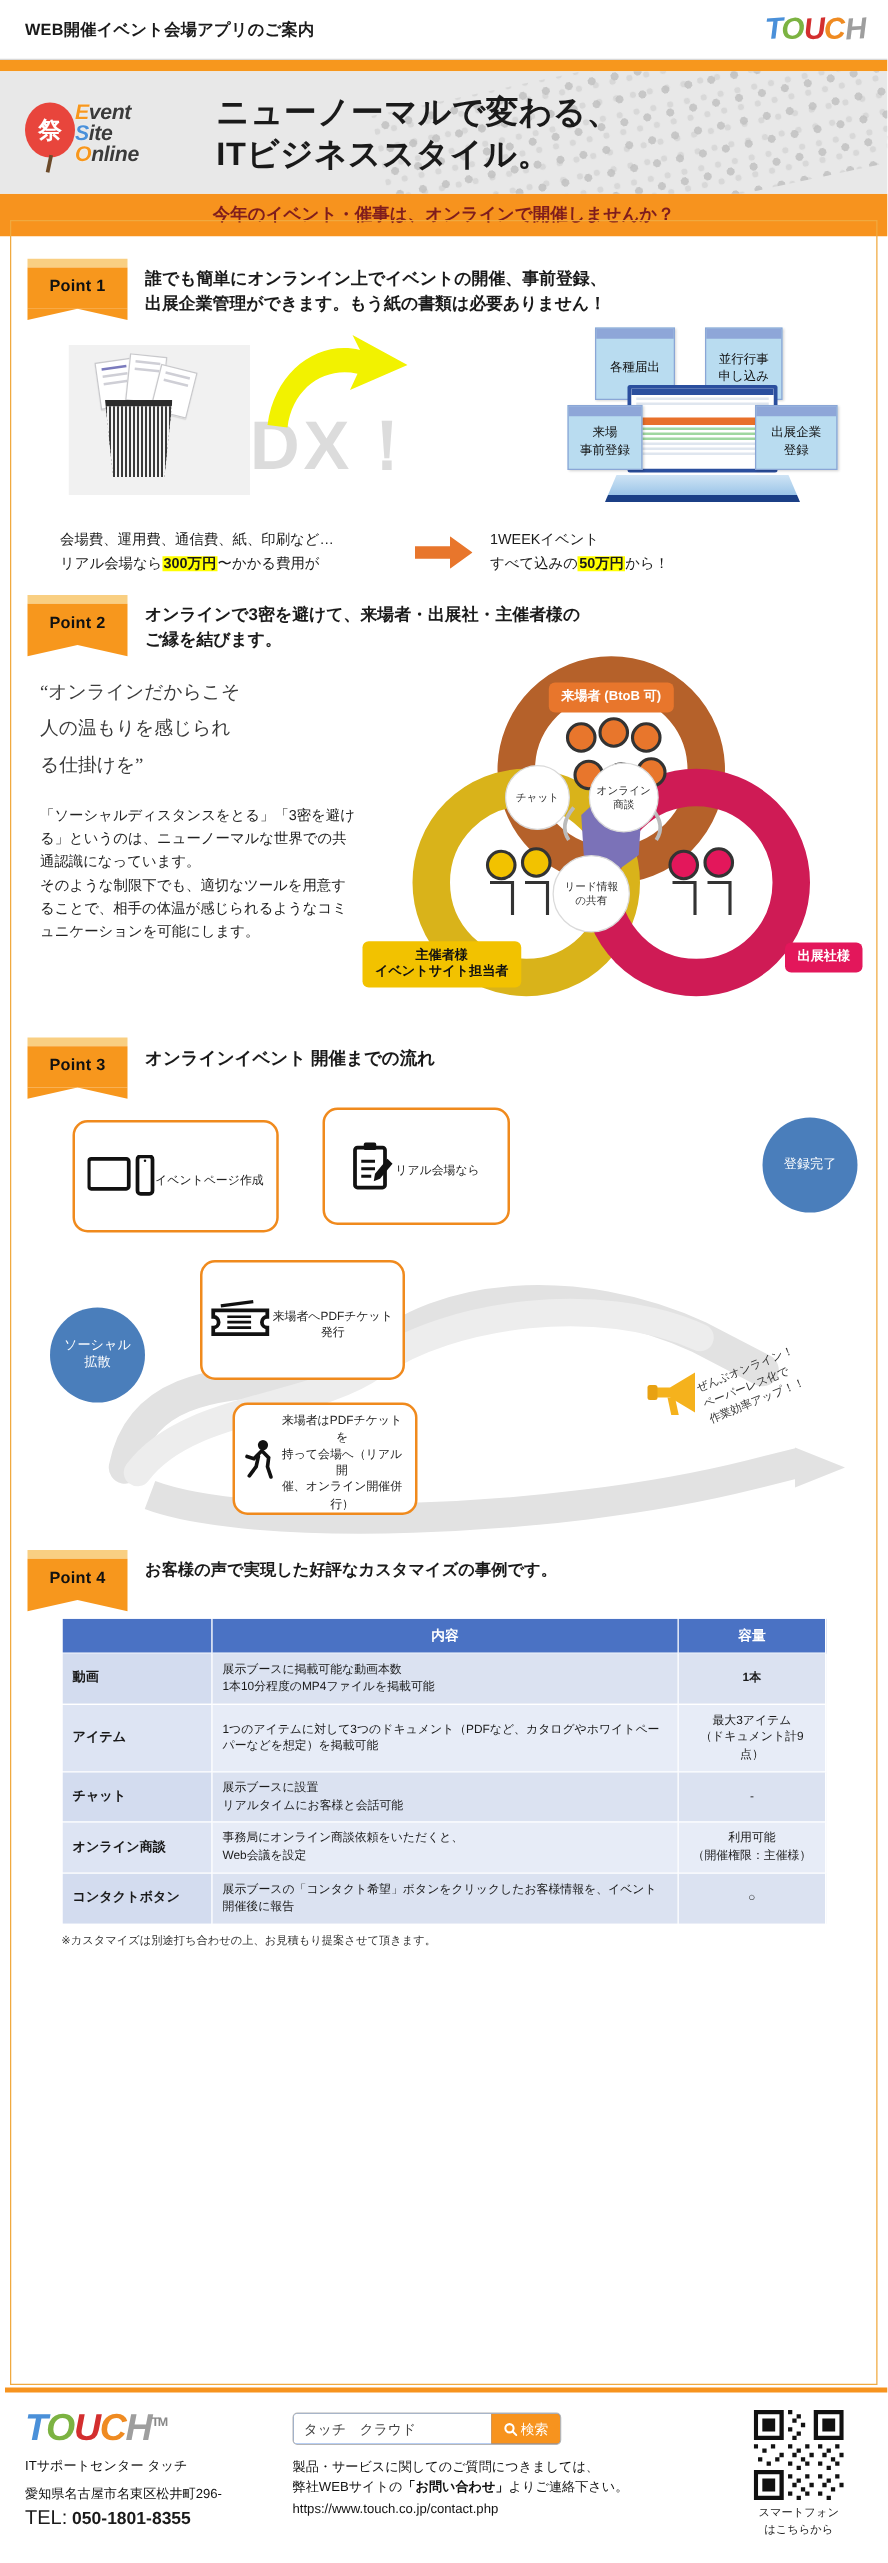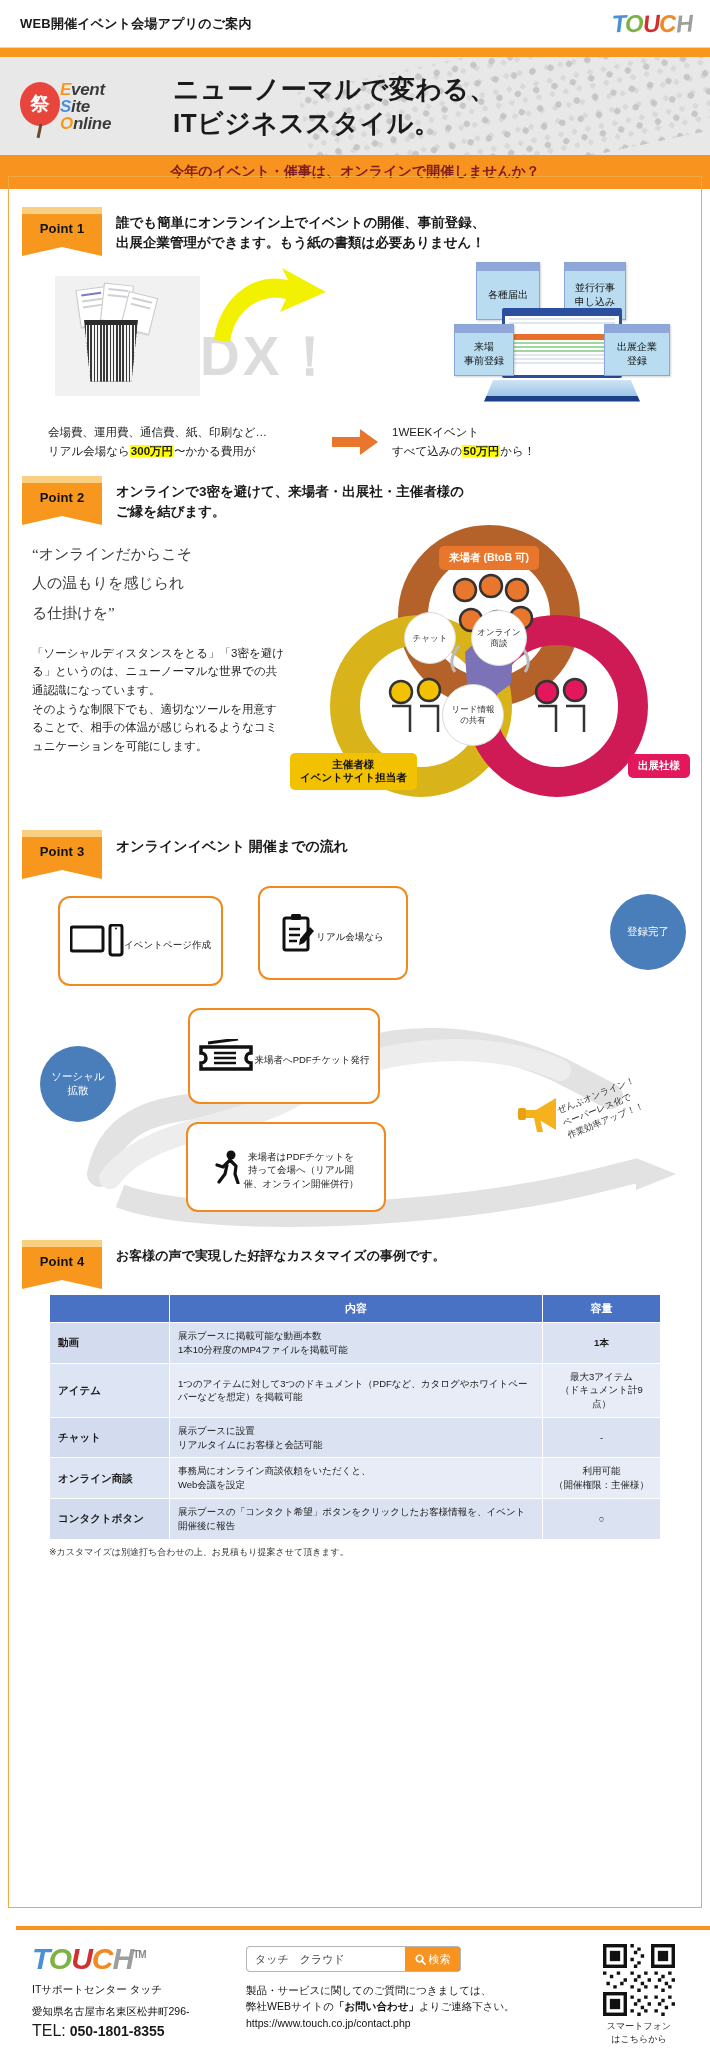--- a/index.html
+++ b/index.html
@@ -226,21 +226,21 @@
   .tbl tr:nth-child(even) td.cat { background: #dde4f3; }
   .tbl-note { width: 612px; margin: 6px auto 0; font-size: 9px; color: #333; }
 
   .outer-frame {
     position: absolute; left: 8px; top: 176px; right: 8px; bottom: 142px;
     border: 1px solid #f0a93f; pointer-events: none; z-index: 0;
   }
 
   
   .footer {
-    position: absolute; left: 16px; right: 0; bottom: 0; height: 124px;
+    position: absolute; left: 4px; right: 0; bottom: 0; height: 140px;
     border-top: 4px solid #f7931e; display: flex; padding: 12px 16px 0;
   }
   .f-col1 { width: 200px; }
   .f-logo { font-size: 30px; font-weight: bold; font-style: italic; letter-spacing: -1px; }
   .f-logo sup { font-size: 10px; font-style: normal; color: #888; }
   .f-addr { font-size: 10.5px; line-height: 1.5; margin-top: 6px; color: #111; }
   .f-tel { font-size: 14px; font-weight: bold; margin-top: 2px; }
   .f-tel small { font-size: 16px; font-weight: normal; }
   .f-col2 { flex: 1; padding: 4px 10px 0 14px; }
   .searchbox {
@@ -479,30 +479,30 @@
   <div class="flow-card" style="left:258px;top:12px;width:150px;height:94px;">
     <svg width="34" height="40" viewBox="0 0 34 40">
       <rect x="2" y="5" width="24" height="32" rx="2" fill="none" stroke="#111" stroke-width="3"></rect>
       <rect x="9" y="1" width="10" height="6" rx="1.5" fill="#111"></rect>
       <path d="M7 16 h11 M7 22 h11 M7 28 h8" stroke="#111" stroke-width="2.5"></path>
       <path d="M22 30 L32 18 L28 14 L18 26 L17 32 Z" fill="#111"></path>
     </svg>
     <div style="margin-top:8px;">リアル会場なら</div>
   </div>
 
-  <div class="flow-card" style="left:188px;top:134px;width:192px;height:96px;">
+  <div class="flow-card" style="left:160px;top:134px;width:164px;height:96px;">
     <svg width="56" height="34" viewBox="0 0 56 34">
       <path d="M3 8 h50 v6 a5 5 0 0 0 0 10 v6 H3 v-6 a5 5 0 0 0 0 -10 Z" fill="none" stroke="#111" stroke-width="3.5"></path>
       <path d="M16 14 h22 M16 19 h22 M16 24 h22" stroke="#111" stroke-width="2.5"></path>
       <path d="M10 4 L40 0" stroke="#111" stroke-width="3"></path>
     </svg>
     <div style="margin-top:8px;">来場者へPDFチケット発行</div>
   </div>
 
-  <div class="flow-card" style="left:186px;top:248px;width:200px;height:90px;">
+  <div class="flow-card" style="left:186px;top:248px;width:148px;height:90px;">
     <svg width="30" height="34" viewBox="0 0 30 34">
       <circle cx="18" cy="5" r="4.5" fill="#111"></circle>
       <path d="M17 10 L10 17 L4 15 M17 10 L23 16 L22 24 M14 15 L12 24 L6 32 M22 24 L25 33" stroke="#111" stroke-width="3.2" fill="none" stroke-linecap="round"></path>
     </svg>
     <div style="margin-top:6px;white-space:pre-line;">来場者はPDFチケットを
 持って会場へ（リアル開
 催、オンライン開催併行）</div>
   </div>
 
   <div class="flow-circle" style="right:24px;top:20px;width:76px;height:76px;">登録完了</div>

